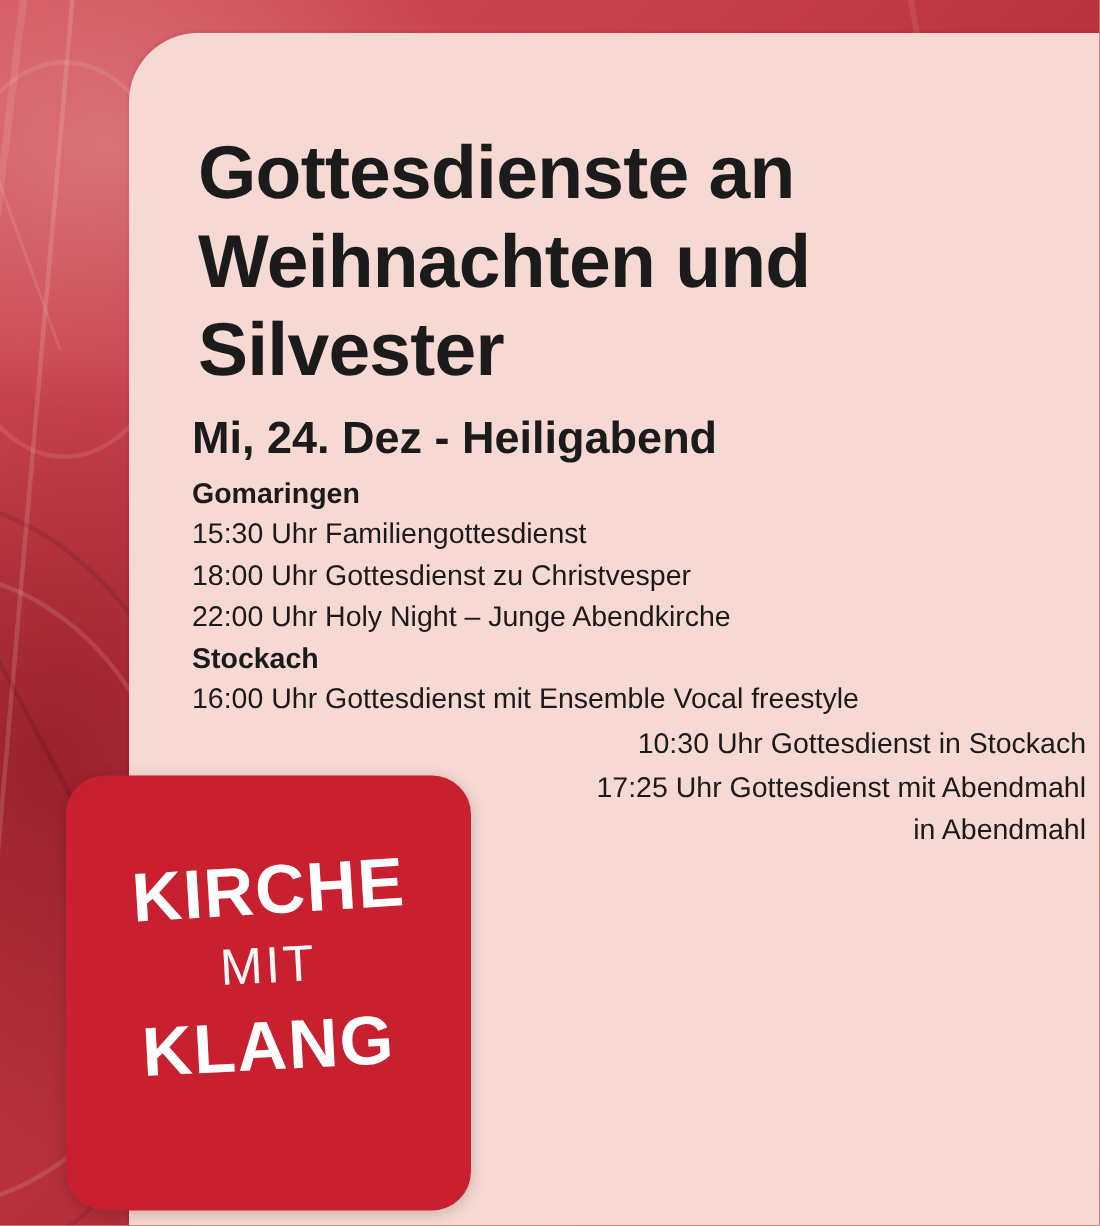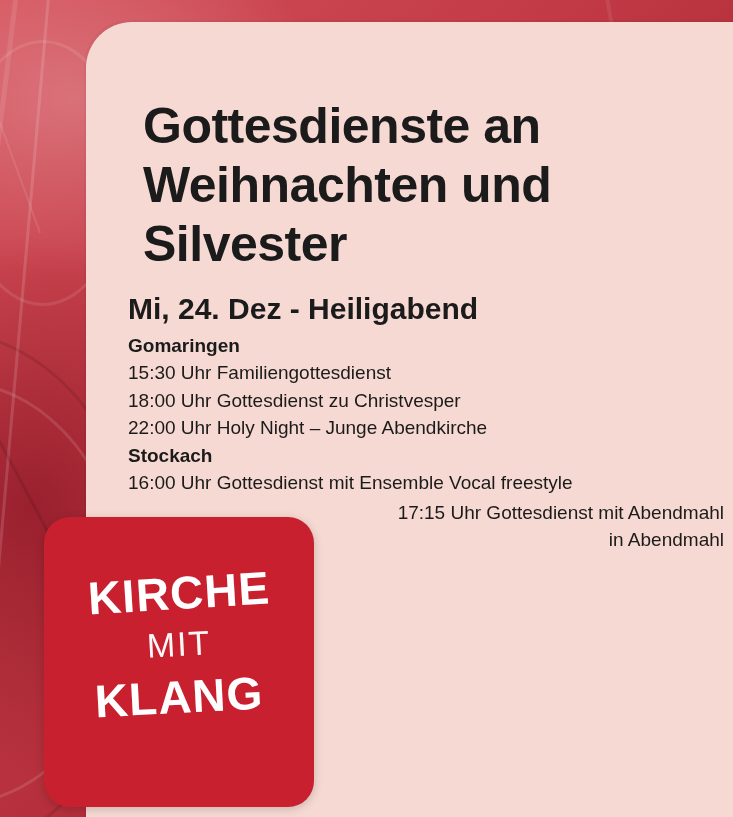--- a/index.html
+++ b/index.html
@@ -63,21 +63,21 @@
   }
   .content {
     position: absolute;
     left: 0;
     top: 0;
     width: 660px;
     padding: 60px 0 0 42px;
     box-sizing: border-box;
   }
   h1.title {
-    margin: 15px;
+    margin: 4px;
     font-size: 50px;
     line-height: 1.18;
     font-weight: 700;
     color: #1b1b1b;
     letter-spacing: -0.5px;
     max-width: 520px;
   }
   .sections {
     margin-top: 10px;
   }
@@ -180,24 +180,25 @@
           <div class="line">18:00 Uhr Gottesdienst zu Christvesper</div>
           <div class="line">22:00 Uhr Holy Night – Junge Abendkirche</div>
           <div class="sub-head">Stockach</div>
           <div class="line">16:00 Uhr Gottesdienst mit Ensemble Vocal freestyle</div>
         </div>
 
         <div class="section align-right">
         </div>
 
         <div class="section align-right">
+          <div class="line">10:30 Uhr Gottesdienst in Stockach</div>
         </div>
 
         <div class="section align-right">
-          <div class="line">17:15 Uhr Gottesdienst mit Abendmahl</div>
+          <div class="line">17:25 Uhr Gottesdienst mit Abendmahl</div>
           <div class="line">in Abendmahl</div>
         </div>
 
       </div>
     </div>
   </div>
 
   <div class="logo">
     <div class="logo-inner">
       <div class="logo-l1">KIRCHE</div>

